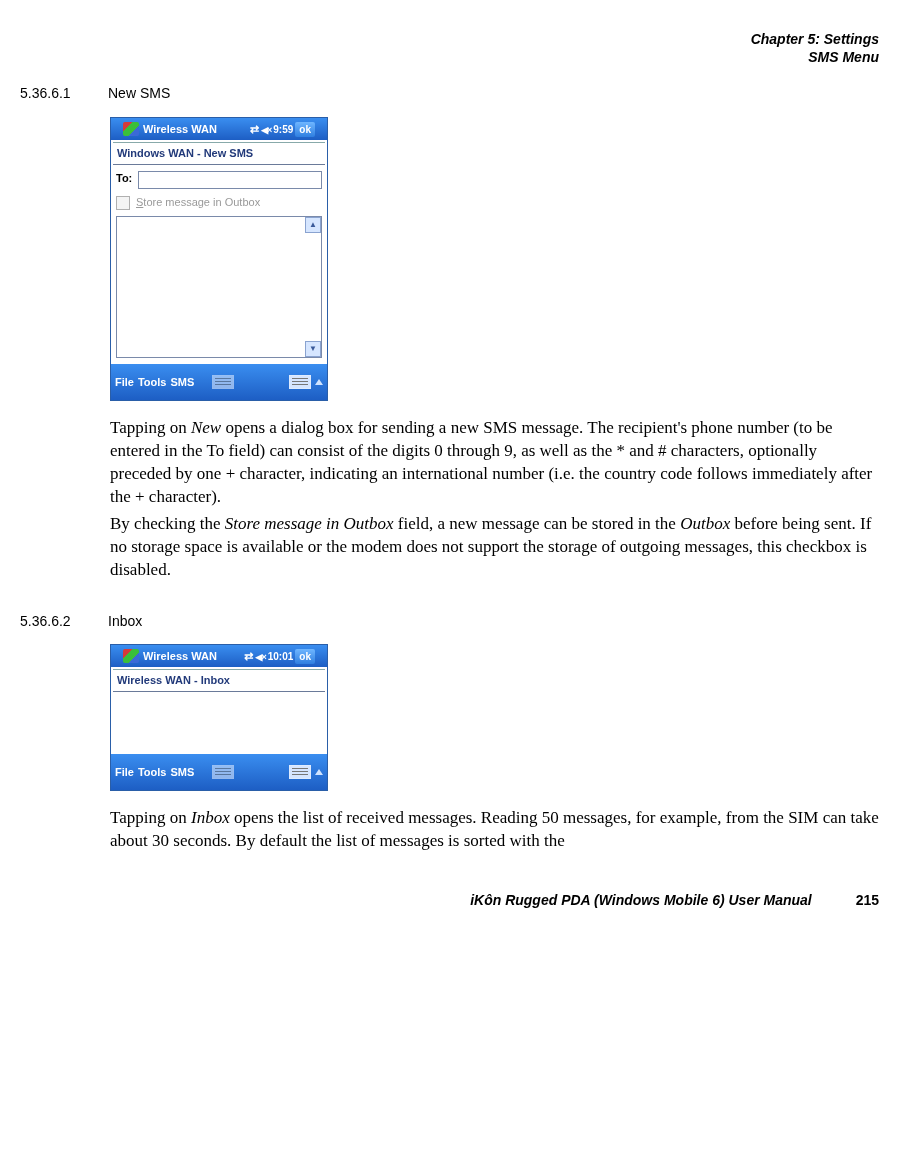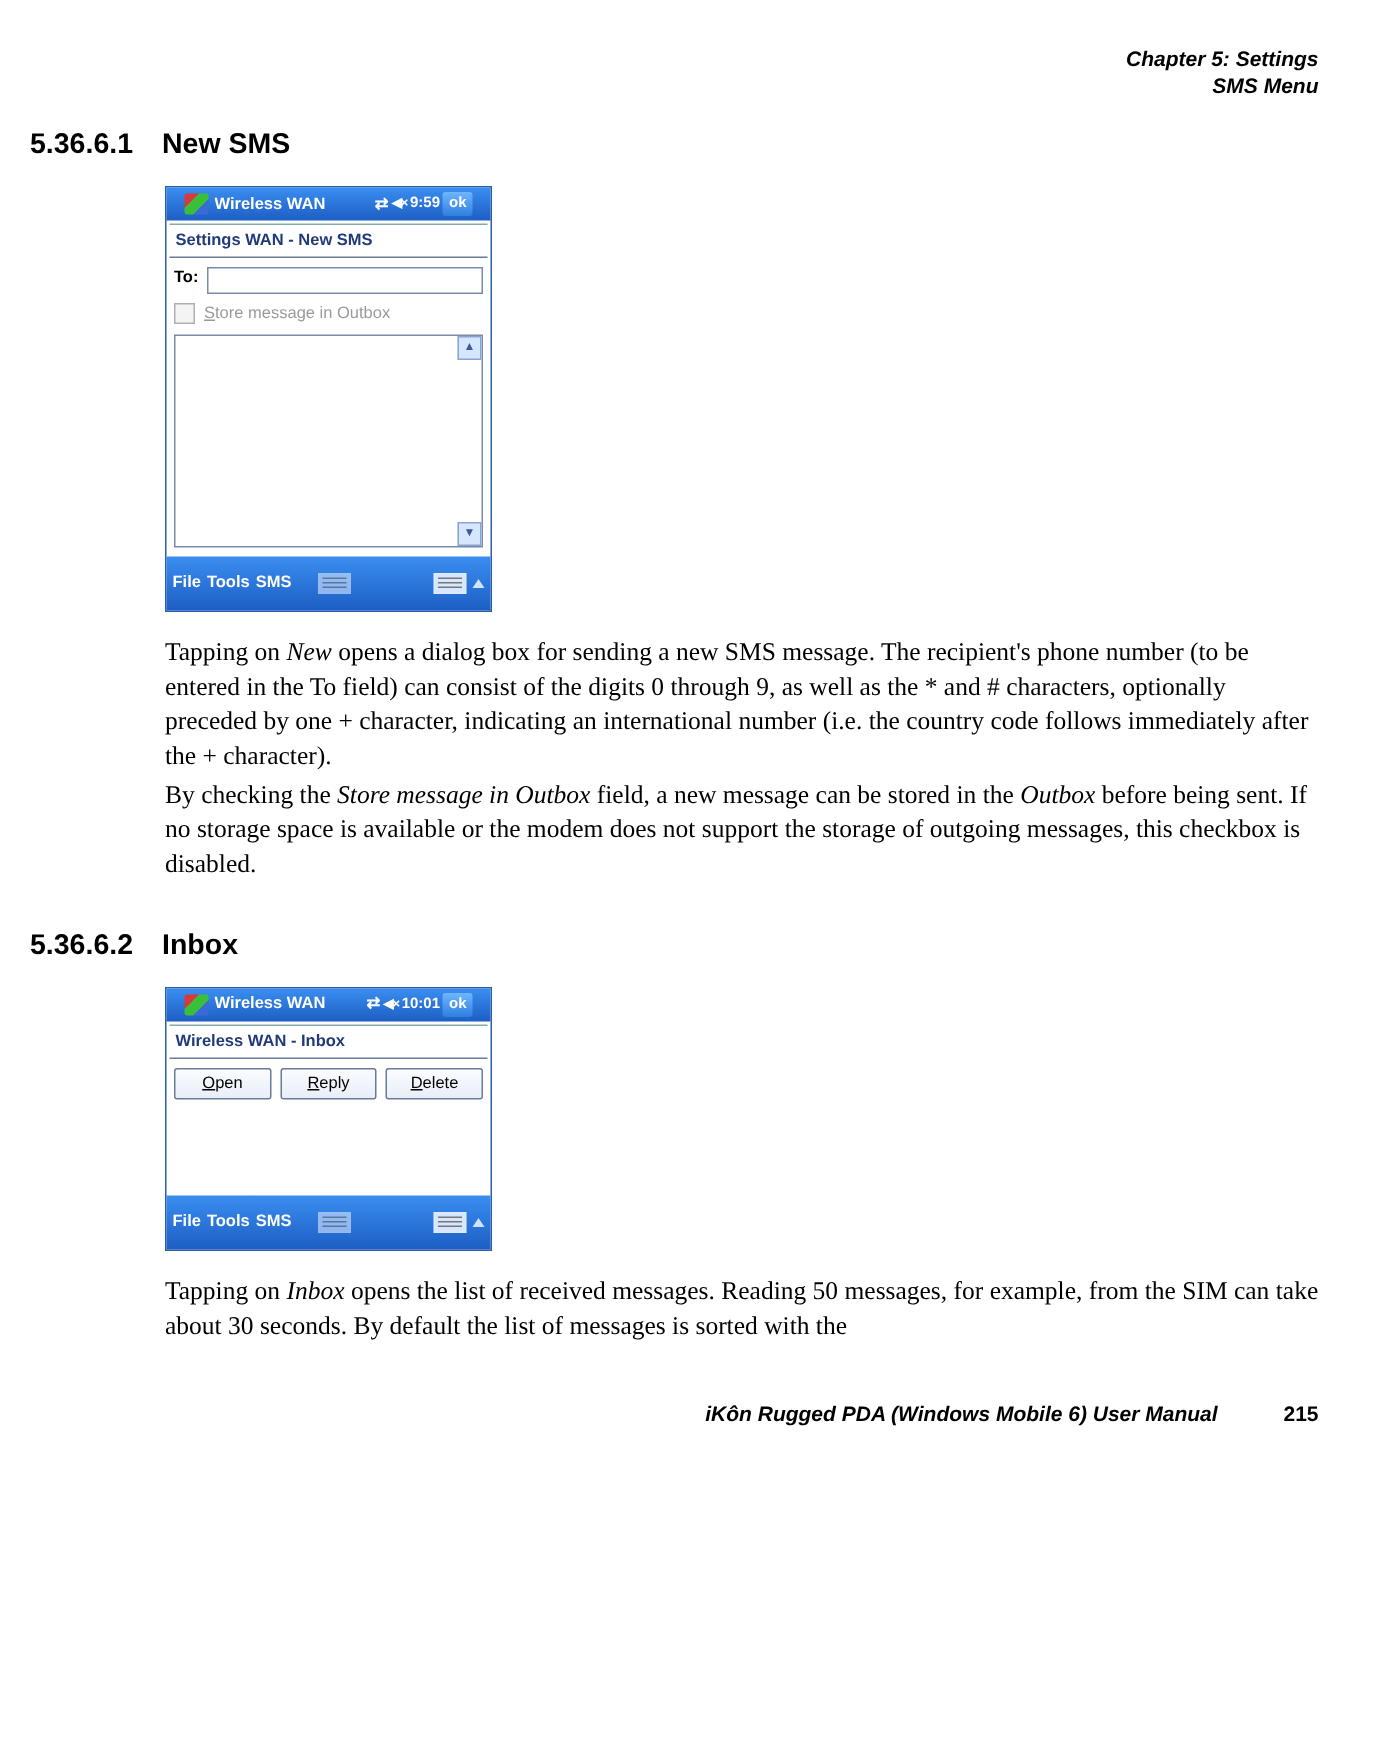--- a/index.html
+++ b/index.html
@@ -16,22 +16,22 @@
     text-align: right;
     font-family: 'Trebuchet MS', Verdana, sans-serif;
     font-style: italic;
     font-weight: bold;
     font-size: 14px;
     line-height: 1.3;
     margin-bottom: 18px;
   }
   .section-heading {
     font-family: 'Trebuchet MS', Verdana, sans-serif;
-    font-weight: bold;
-    font-size: 19px;
+    font-weight: normal;
+    font-size: 14px;
     margin: 6px 0 14px 0;
   }
   .section-heading .num {
     display:inline-block;
     width: 88px;
   }
   .body-block {
     margin-left: 90px;
     margin-right: 0;
   }
@@ -193,21 +193,21 @@
     <div class="titlebar">
       <div class="flag-icon"></div>
       <div class="tb-title">Wireless WAN</div>
       <div class="tb-tray">
         <span class="conn-icon"></span>
         <span class="speaker-icon"></span>
         <span>9:59</span>
         <span class="ok-btn">ok</span>
       </div>
     </div>
-    <div class="subtitle">Settings WAN - New SMS</div>
+    <div class="subtitle">Windows WAN - New SMS</div>
     <div class="shot-body">
       <div class="to-row">
         <label>To:</label>
         <div class="field"></div>
       </div>
       <div class="check-row">
         <div class="box"></div>
         <span><u>S</u><span>tore message in Outbox</span></span>
       </div>
       <div class="msg-area">
@@ -243,25 +243,20 @@
       <div class="tb-title">Wireless WAN</div>
       <div class="tb-tray">
         <span class="conn-icon"></span>
         <span class="speaker-icon"></span>
         <span>10:01</span>
         <span class="ok-btn">ok</span>
       </div>
     </div>
     <div class="subtitle">Wireless WAN - Inbox</div>
     <div class="shot-body">
-      <div class="btn-row">
-        <div class="btn"><u>O</u><span>pen</span></div>
-        <div class="btn"><u>R</u><span>eply</span></div>
-        <div class="btn"><u>D</u><span>elete</span></div>
-      </div>
       <div class="inbox-lower"></div>
     </div>
     <div class="bottombar">
       <span>File</span>
       <span>Tools</span>
       <span>SMS</span>
       <span style="width:10px"></span>
       <span class="kbd-icon" style="opacity:.6"></span>
       <span class="spacer"></span>
       <span class="kbd-icon"></span>

